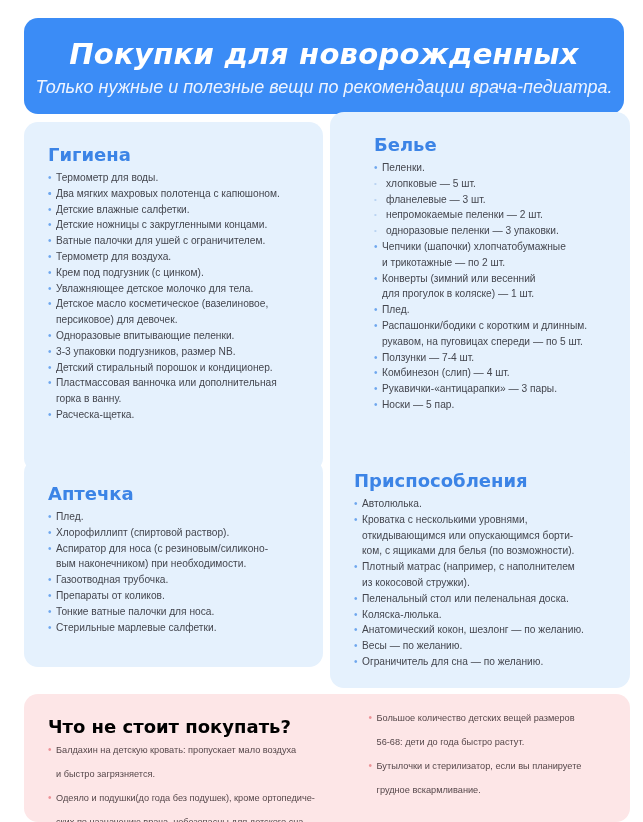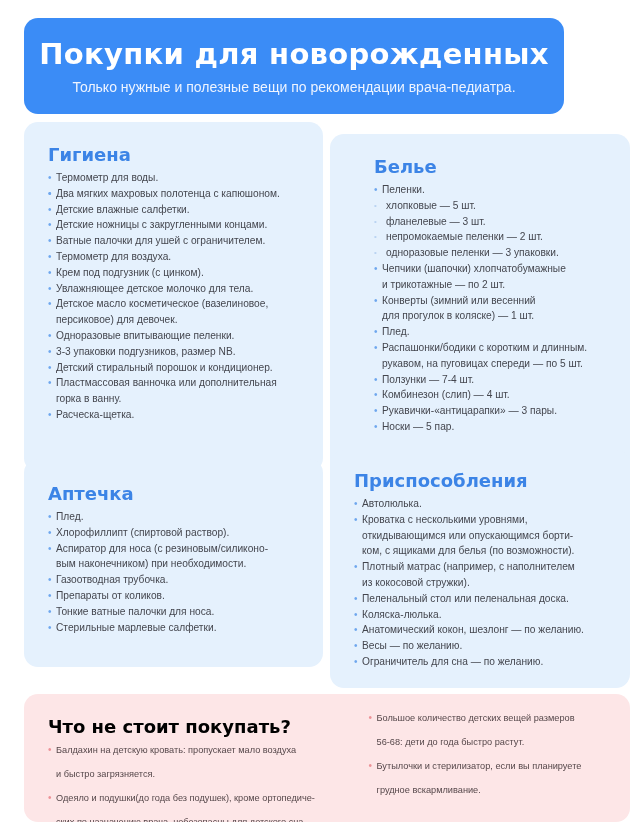--- a/index.html
+++ b/index.html
@@ -1,28 +1,28 @@
 <!DOCTYPE html>
 <html><head>
   <meta charset="utf-8">
   <style>
     * { box-sizing: border-box; margin: 0; padding: 0; }
     html, body { width: 643px; height: 822px; background: #ffffff; overflow: hidden; }
     body { font-family: "DejaVu Sans", "Liberation Sans", sans-serif; position: relative; color: #3d3f47; }
 
     .header {
-      position: absolute; left: 24px; top: 18px; width: 540px; height: 96px;
-      background: #3b8cf6; border-radius: 14px; text-align: center; color: #ffffff;
+      position: absolute; left: 24px; top: 18px; width: 600px; height: 96px;
+      background: #3b8cf6; border-radius: 14px; text-align: center; color: #ffffff; font-style: italic;
     }
     .header-title {
       font-family: "DejaVu Sans", sans-serif; font-weight: bold; font-size: 29px;
       letter-spacing: 0.3px; margin-top: 18px; line-height: 36px;
     }
     .header-subtitle {
-      font-family: "Liberation Sans", sans-serif; font-size: 14px; margin-top: 6px; line-height: 18px; color: #eef4ff;
+      font-family: "Liberation Sans", sans-serif; font-size: 18px; margin-top: 6px; line-height: 18px; color: #eef4ff;
     }
 
     .card {
       position: absolute; border-radius: 14px; background: #e5f1fd; padding: 22px 0 0 24px;
     }
     .card.pink { background: #fde6e7; }
     .card-title {
       font-family: "DejaVu Sans", sans-serif; font-weight: bold; font-size: 18px; color: #3c84e6;
       line-height: 22px; margin-bottom: 4px;
     }
@@ -67,21 +67,21 @@
 персиковое) для девочек.</span></li>
       <li><span class="bullet">•</span><span>Одноразовые впитывающие пеленки.</span></li>
       <li><span class="bullet">•</span><span>3-3 упаковки подгузников, размер NB.</span></li>
       <li><span class="bullet">•</span><span>Детский стиральный порошок и кондиционер.</span></li>
       <li><span class="bullet">•</span><span>Пластмассовая ванночка или дополнительная
 горка в ванну.</span></li>
       <li><span class="bullet">•</span><span>Расческа-щетка.</span></li>
     </ul>
 </div>
 
-<div class="card" style="left:330px; top:134px; width:300px; height:366px;padding-left:44px;">
+<div class="card" style="left:330px; top:112px; width:300px; height:366px;padding-left:44px;">
   <div class="card-title">Белье</div>
   <ul class="list">
       <li><span class="bullet">•</span><span>Пеленки.</span></li>
       <li class="sub"><span class="bullet">•</span><span>хлопковые — 5 шт.</span></li>
       <li class="sub"><span class="bullet">•</span><span>фланелевые — 3 шт.</span></li>
       <li class="sub"><span class="bullet">•</span><span>непромокаемые пеленки — 2 шт.</span></li>
       <li class="sub"><span class="bullet">•</span><span>одноразовые пеленки — 3 упаковки.</span></li>
       <li><span class="bullet">•</span><span>Чепчики (шапочки) хлопчатобумажные
 и трикотажные — по 2 шт.</span></li>
       <li><span class="bullet">•</span><span>Конверты (зимний или весенний

